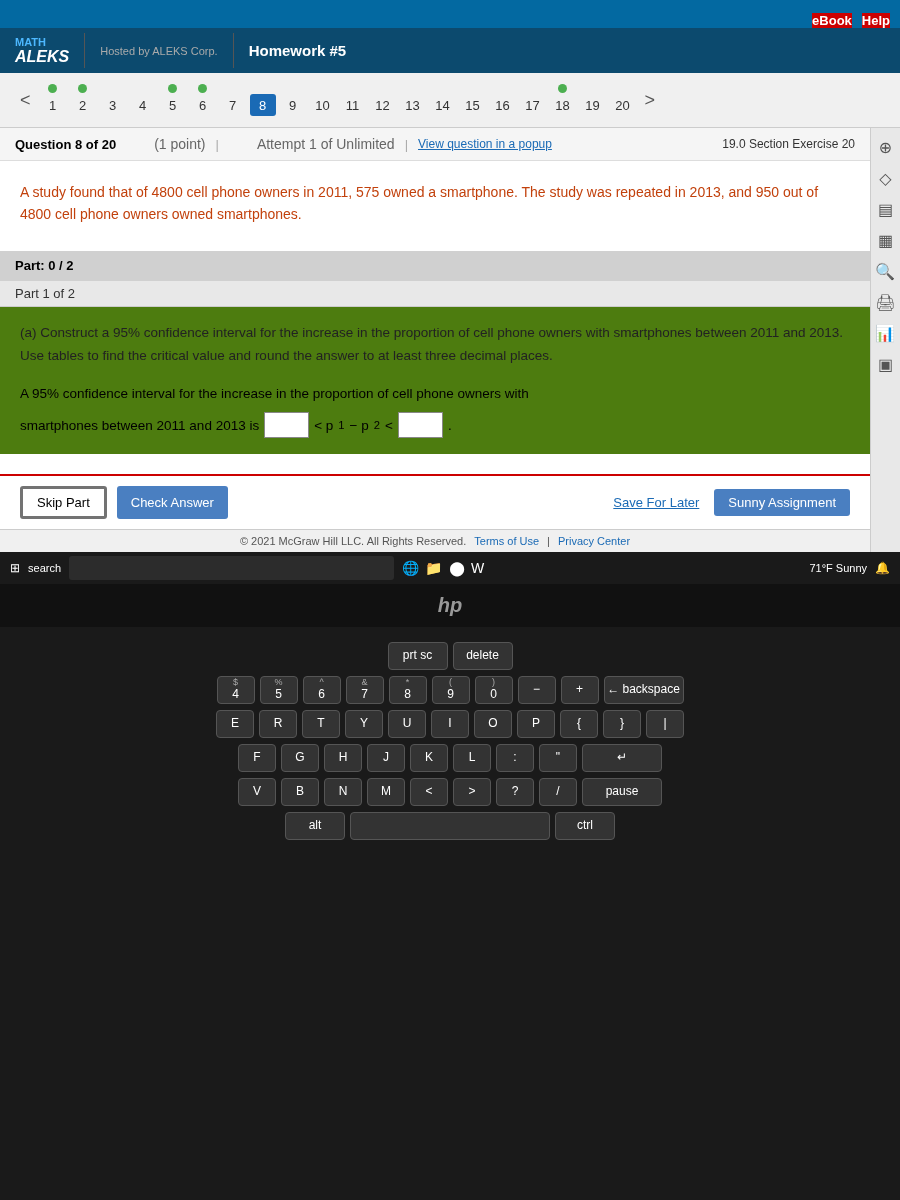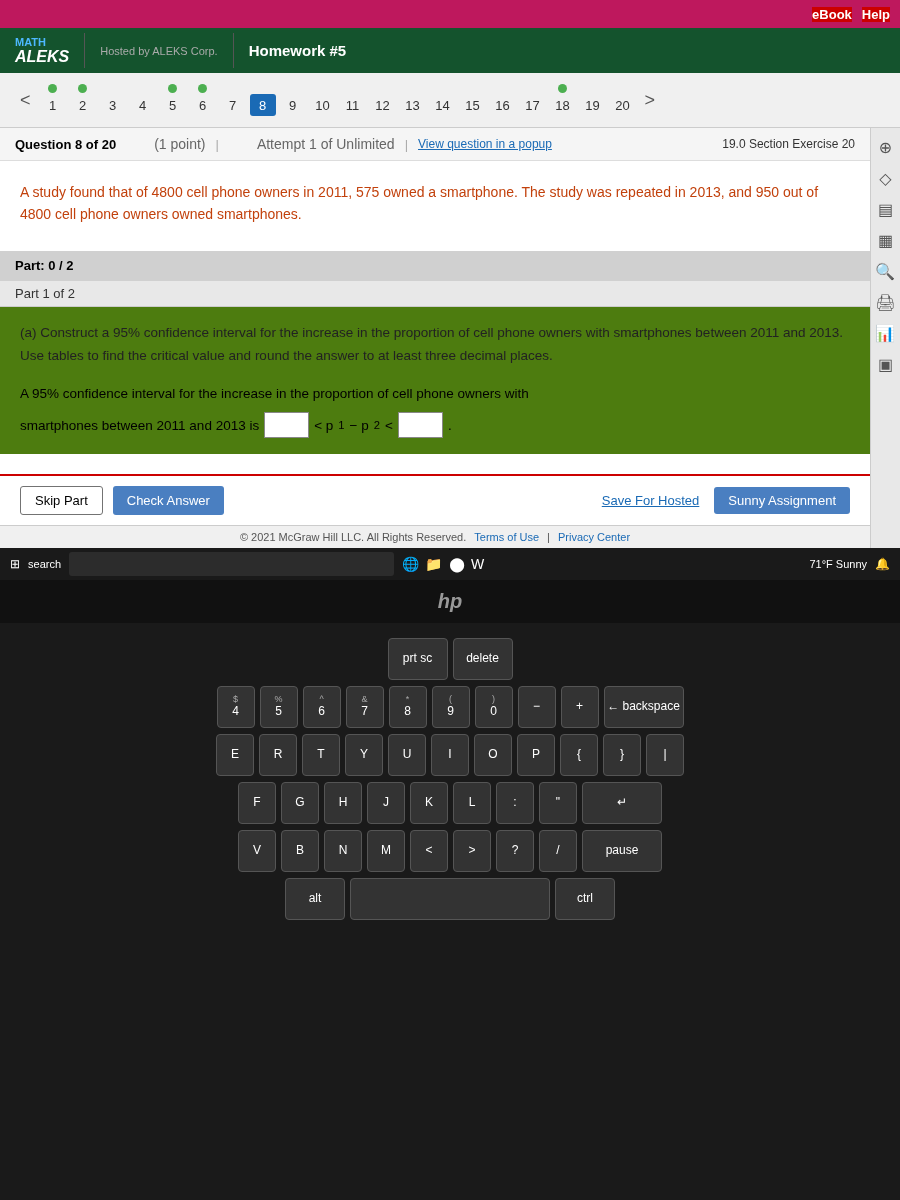--- a/index.html
+++ b/index.html
@@ -1,39 +1,39 @@
 <!DOCTYPE html>
 <html><head>
   <meta charset="utf-8">
   <style>
     * { box-sizing: border-box; margin: 0; padding: 0; }
     body { font-family: Arial, sans-serif; background: #1a1a1a; width: 900px; height: 1200px; overflow: hidden; }
 
     
     .top-bar {
-      background: #be185d;
+      background: #0369a1;
       height: 28px;
       display: flex;
-      align-items: center;
+      align-items: flex-end;
       justify-content: flex-end;
       padding: 0 10px;
       gap: 10px;
     }
     .top-bar-btn {
       background: #cc0000;
       border: none;
       color: white;
       font-size: 13px;
       cursor: pointer;
       font-weight: bold;
     }
 
     
     .app-header {
-      background: #14532d;
+      background: #0c4a6e;
       height: 45px;
       display: flex;
       align-items: center;
       padding: 0 15px;
       gap: 15px;
     }
 
     
     .question-nav {
       background: #f0f0f0;
@@ -148,21 +148,21 @@
       border-top: 2px solid #cc0000;
       background: white;
       margin-top: 20px;
     }
     .bottom-left {
       display: flex;
       gap: 10px;
     }
     .btn-skip {
       background: white;
-      border: 1px solid #737373;
+      border: 3px solid #737373;
       padding: 6px 14px;
       font-size: 13px;
       cursor: pointer;
       border-radius: 3px;
     }
     .btn-check {
       background: #4a7fc1;
       border: none;
       color: white;
       padding: 6px 14px;
@@ -267,21 +267,21 @@
       justify-content: center;
       gap: 5px;
       margin-bottom: 6px;
     }
     .key {
       background: #333;
       color: white;
       border: 1px solid #555;
       border-radius: 4px;
       min-width: 38px;
-      height: 42px;
+      height: 28px;
       display: flex;
       align-items: center;
       justify-content: center;
       font-size: 12px;
       cursor: pointer;
       flex-direction: column;
       line-height: 1.1;
     }
     .key.wide { min-width: 60px; }
     .key.wider { min-width: 80px; }
@@ -502,21 +502,21 @@
         <span style="font-size:13.5px;">.</span>
       </div>
     </div>
 
     <div class="bottom-bar">
       <div class="bottom-left">
         <button class="btn-skip">Skip Part</button>
         <button class="btn-check">Check Answer</button>
       </div>
       <div class="bottom-right">
-        <button class="btn-save">Save For Hosted</button>
+        <button class="btn-save">Save For Later</button>
         <button class="btn-submit">Sunny Assignment</button>
       </div>
     </div>
 
     <div class="footer">
       <span>© 2021 McGraw Hill LLC. All Rights Reserved.</span>
       <a>Terms of Use</a>
       <span>|</span>
       <a>Privacy Center</a>
     </div>

